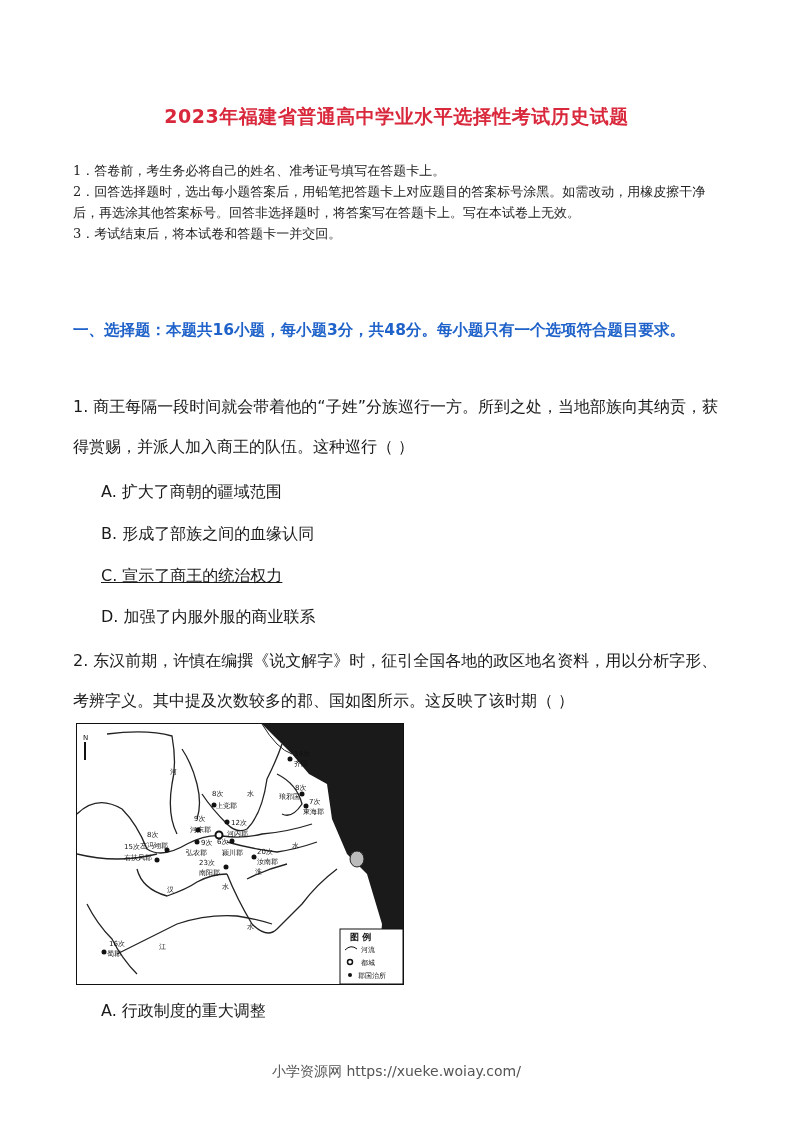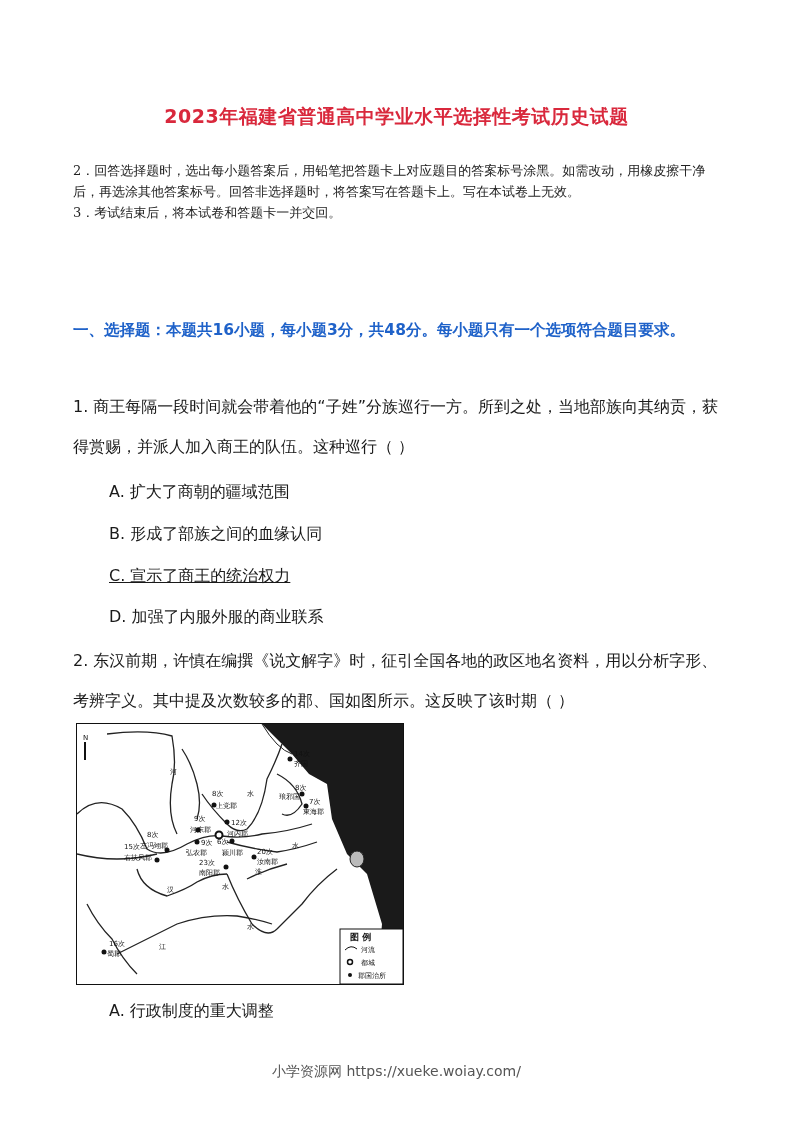--- a/index.html
+++ b/index.html
@@ -2,31 +2,32 @@
 <html><head>
 <meta charset="utf-8">
 <style>
   html, body { margin:0; padding:0; background:#ffffff; }
   body { width:793px; height:1122px; position:relative; overflow:hidden; font-family:"DejaVu Sans", sans-serif; color:#1a1a1a; }
   .title { position:absolute; left:0; width:793px; top:104px; text-align:center; font-size:19px; font-weight:bold; color:#d9283c; letter-spacing:0.5px; }
   .notice { position:absolute; left:73px; width:652px; top:160px; font-family:"DejaVu Serif", serif; font-size:13px; line-height:21px; color:#222; }
   .notice .head { font-weight:bold; }
   .section { position:absolute; left:73px; width:652px; top:314px; font-size:15.5px; font-weight:bold; color:#1f62c9; line-height:33px; }
   .q { position:absolute; left:73px; width:652px; font-size:16px; line-height:40px; color:#1a1a1a; }
-  .opt { position:absolute; left:101px; font-size:16px; color:#1a1a1a;margin-left:8px; }
+  .opt { position:absolute; left:101px; font-size:16px; color:#1a1a1a; }
   .map { position:absolute; left:76px; top:723px; width:326px; height:260px; border:1.5px solid #111; background:#fff; overflow:hidden; }
   .map svg { display:block; }
   .footer { position:absolute; left:0; width:793px; top:1063px; text-align:center; font-size:14px; color:#555; }
 </style>
 </head>
 <body>
 
 <div class="title">2023年福建省普通高中学业水平选择性考试历史试题</div>
 
 <div class="notice">
+  <div>1．答卷前，考生务必将自己的姓名、准考证号填写在答题卡上。</div>
   <div>2．回答选择题时，选出每小题答案后，用铅笔把答题卡上对应题目的答案标号涂黑。如需改动，用橡皮擦干净后，再选涂其他答案标号。回答非选择题时，将答案写在答题卡上。写在本试卷上无效。</div>
   <div>3．考试结束后，将本试卷和答题卡一并交回。</div>
 </div>
 
 <div class="section">一、选择题：本题共16小题，每小题3分，共48分。每小题只有一个选项符合题目要求。</div>
 
 <div class="q" style="top:387px;">1. 商王每隔一段时间就会带着他的“子姓”分族巡行一方。所到之处，当地部族向其纳贡，获得赏赐，并派人加入商王的队伍。这种巡行（ ）</div>
 <div class="opt" style="top:482px;">A. 扩大了商朝的疆域范围</div>
 <div class="opt" style="top:524px;">B. 形成了部族之间的血缘认同</div>
 <div class="opt" style="top:566px;text-decoration:underline;">C. 宣示了商王的统治权力</div>

